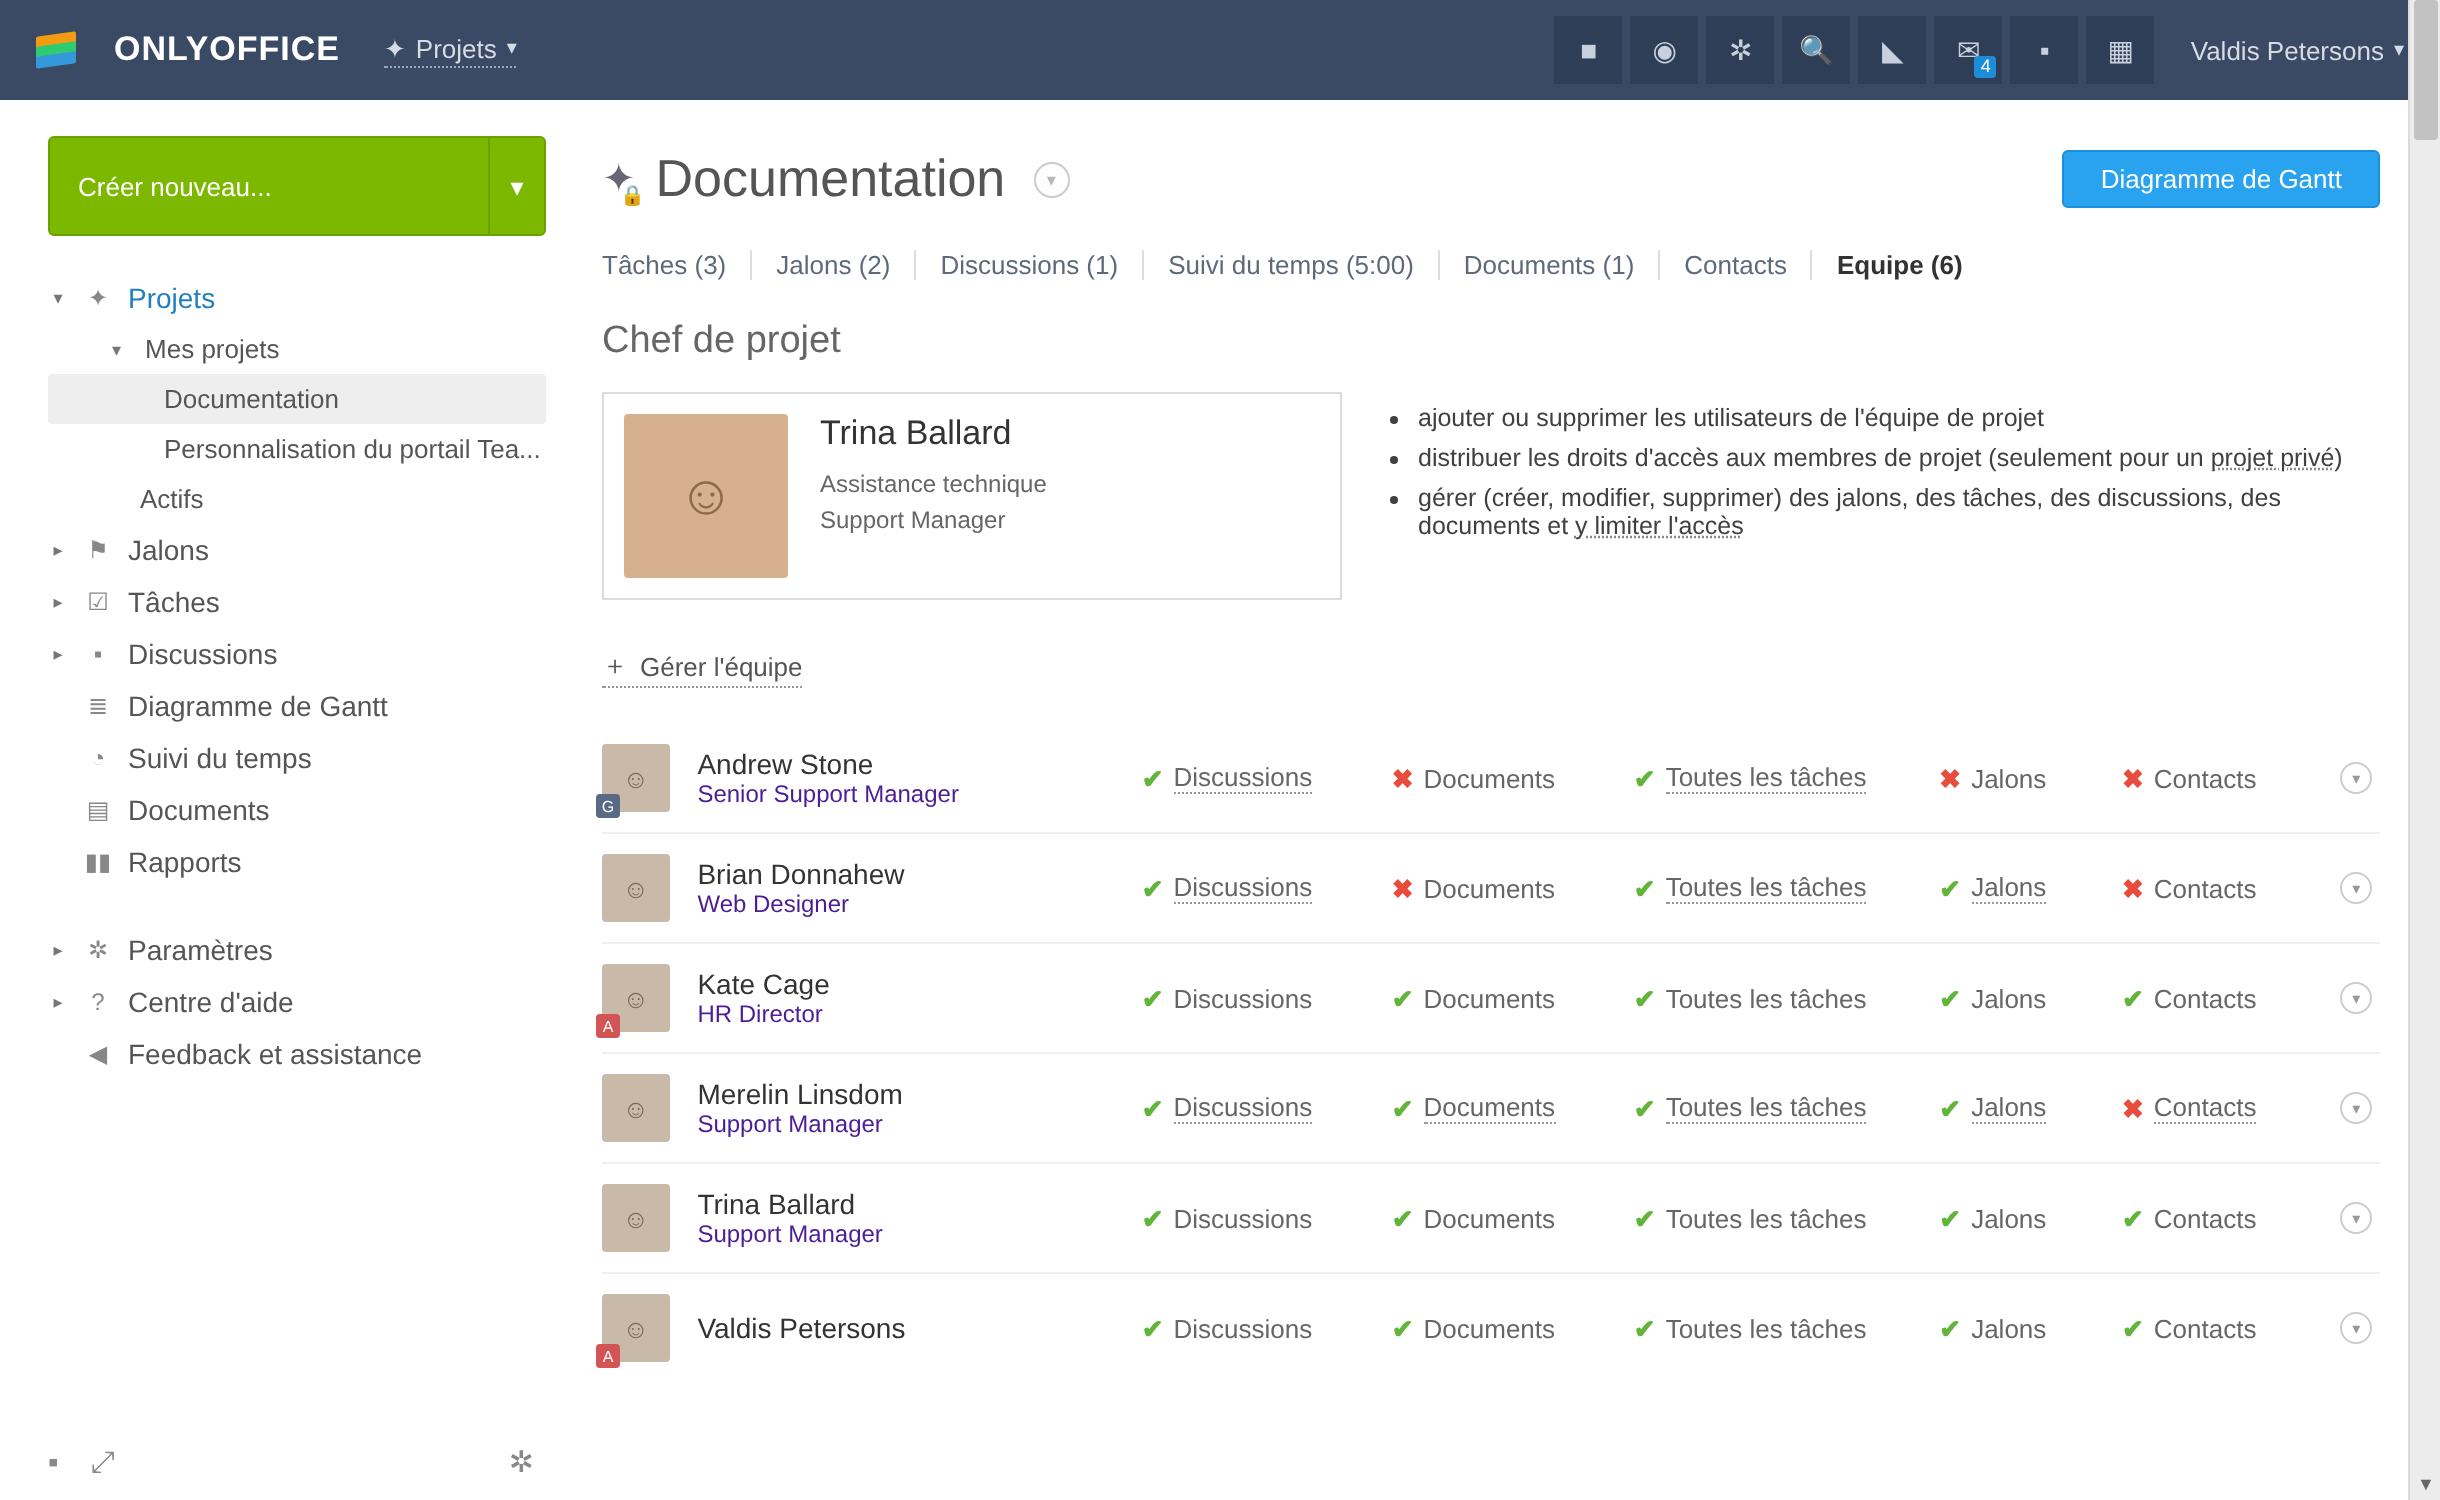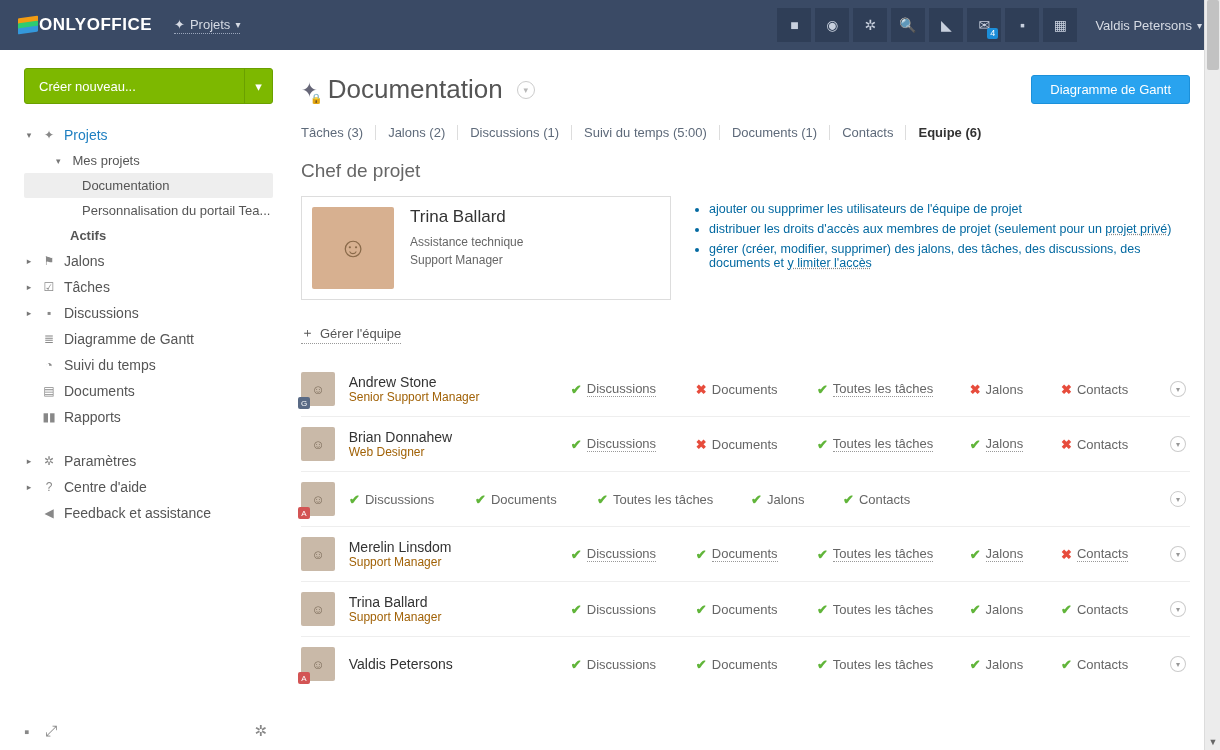--- a/index.html
+++ b/index.html
@@ -1,20 +1,20 @@
 <!DOCTYPE html>
 <html><head>
 <meta charset="utf-8">
 <style>
   * { box-sizing: border-box; margin: 0; padding: 0; }
   body { font-family: Arial, Helvetica, sans-serif; font-size: 13px; color: #333; background: #fff; width: 1220px; height: 750px; overflow: hidden; position: relative; }
 
   
   .topbar { background: #3a4a65; color: #fff; height: 50px; display: flex; align-items: center; padding: 0 18px; }
-  .logo { display: flex; align-items: center; gap: 1px; }
+  .logo { display: flex; align-items: center; gap: 19px; }
   .logo-cube { width: 20px; height: 16px; position: relative; }
   .logo-cube .l1,.logo-cube .l2,.logo-cube .l3 { position:absolute; border-radius:1px; transform: skewY(-8deg); }
   .logo-cube .l1 { width:20px; height:6px; top:0; background:#f39c12; }
   .logo-cube .l2 { width:20px; height:6px; top:5px; background:#2ecc71; }
   .logo-cube .l3 { width:20px; height:6px; top:10px; background:#3498db; }
   .logo-text { font-size: 17px; font-weight: bold; letter-spacing: 0.5px; }
   .topbar-module { margin-left: 22px; color: #d6dbe4; font-size: 13px; border-bottom: 1px dotted #9aa6bb; padding-bottom:1px; cursor:pointer; display:flex; align-items:center; gap:5px; }
   .topbar-module .caret { font-size:10px; }
   .topbar-spacer { flex: 1; }
   .topbar-icons { display: flex; gap: 4px; }
@@ -25,21 +25,21 @@
   .scrollbar { position:absolute; right:0; top:0; width:16px; height:750px; background:#ececec; border-left:1px solid #dcdcdc; }
   .scrollbar .thumb { position:absolute; top:0; left:2px; width:12px; height:70px; background:#c2c2c2; border-radius:2px; }
   .scrollbar .arrow-up, .scrollbar .arrow-down { position:absolute; left:0; width:16px; height:16px; font-size:9px; color:#666; text-align:center; line-height:16px; }
   .scrollbar .arrow-up { top:0; }
   .scrollbar .arrow-down { bottom:0; }
 
   .app-body { display: flex; height: 700px; }
 
   
   .sidebar { width: 285px; padding: 18px 12px 12px 24px; position:relative; }
-  .create-btn { background: #7db800; border:1px solid #6aa000; color:#fff; height:36px; border-radius:3px; display:flex; align-items:center; padding:0 14px; font-size:13px; cursor:pointer; margin-bottom: 18px; position:relative; }
+  .create-btn { background: #7db800; border:1px solid #6aa000; color:#fff; height:50px; border-radius:3px; display:flex; align-items:center; padding:0 14px; font-size:13px; cursor:pointer; margin-bottom: 18px; position:relative; }
   .create-btn .caret-box { position:absolute; right:0; top:0; bottom:0; width:28px; border-left:1px solid #6aa000; display:flex; align-items:center; justify-content:center; }
   .nav-item, .nav-sub, .nav-sub2 { display:flex; align-items:center; gap:8px; padding: 5px 0; cursor:pointer; color:#555; }
   .nav-item { font-size:14px; }
   .nav-item .tri { font-size:9px; color:#777; width:10px; text-align:center; }
   .nav-item .ico { width:14px; text-align:center; color:#888; font-size:12px; }
   .nav-item.active { color:#1e7fc1; }
   .nav-sub { padding-left: 40px; font-size:13px; color:#555; }
   .nav-sub2 { padding-left: 58px; font-size:13px; color:#555; }
   .nav-sub2.active { background:#eee; border-radius:2px; }
   .nav-section-gap { height: 18px; }
@@ -64,32 +64,32 @@
   .section-title { font-size:19px; color:#666; font-weight:normal; margin-bottom:14px; }
 
   .chef-row { display:flex; gap:20px; margin-bottom:24px; }
   .chef-card { border:1px solid #ddd; padding:10px; display:flex; gap:16px; width:370px; }
   .chef-card .avatar { width:82px; height:82px; background:#d7b090; border-radius:2px; display:flex; align-items:center; justify-content:center; color:#8a6a4a; font-size:28px; }
   .chef-card .info .pname { font-size:17px; color:#333; margin-bottom:8px; }
   .chef-card .info .line { font-size:12px; color:#666; margin:4px 0; }
   .chef-desc { flex:1; font-size:12.5px; color:#666; }
   .chef-desc .lead { margin-bottom:8px; }
   .chef-desc ul { list-style: disc; padding-left:18px; }
-  .chef-desc li { margin:6px 0; color:#0369a1; }
+  .chef-desc li { margin:6px 0; color:#404040; }
   .chef-desc .ul { text-decoration: underline dotted #888; cursor:pointer;margin-top:41px; }
 
   .manage-team { color:#555; font-size:13px; display:flex; align-items:center; gap:6px; border-bottom:1px dotted #999; width:fit-content; padding-bottom:1px; cursor:pointer; margin-bottom:18px; }
 
   .team-row { display:flex; align-items:center; padding:10px 0; border-bottom:1px solid #eee; gap:14px; }
   .team-row .tavatar { width:34px; height:34px; background:#c9b9a8; border-radius:2px; position:relative; display:flex; align-items:center; justify-content:center; color:#7a6a58; font-size:13px; }
   .team-row .tavatar .corner { position:absolute; bottom:-3px; left:-3px; width:12px; height:12px; background:#596a85; border-radius:2px; display:flex; align-items:center; justify-content:center; color:#fff; font-size:8px; }
   .team-row .tavatar .corner.red { background:#d35454; }
   .team-row .tmeta { width:210px; }
   .team-row .tmeta .tname { font-size:14px; color:#333; }
-  .team-row .tmeta .trole { font-size:12px; color:#a16207; }
+  .team-row .tmeta .trole { font-size:12px; color:#4c1d95; }
   .perm-cell { display:flex; align-items:center; gap:5px; font-size:13px; color:#666; }
   .perm-cell.pc1 { width:112px; }
   .perm-cell.pc2 { width:108px; }
   .perm-cell.pc3 { width:140px; }
   .perm-cell.pc4 { width:78px; }
   .perm-cell.pc5 { width:96px; }
   .perm-cell .chk { color:#61b53a; font-weight:bold; font-size:13px; }
   .perm-cell .cross { color:#e74c3c; font-weight:bold; font-size:13px; }
   .perm-cell .lbl.linky { border-bottom:1px dotted #999; cursor:pointer; }
   .row-more { margin-left:auto; border:1.5px solid #ccc; border-radius:50%; width:16px; height:16px; display:flex; align-items:center; justify-content:center; font-size:8px; color:#999; cursor:pointer; margin-right:4px; }
@@ -145,21 +145,21 @@
     <div class="nav-sub" style="padding-left:46px;">
       <span class="tri" style="font-size:9px;color:#777;margin-left:-14px;margin-right:4px;">▾</span>
       <span>Mes projets</span>
     </div>
     <div class="nav-sub2 active">
       <span>Documentation</span>
     </div>
     <div class="nav-sub2">
       <span>Personnalisation du portail Tea...</span>
     </div>
-    <div class="nav-sub" style="padding-left:46px;font-weight:bold;">
+    <div class="nav-sub" style="padding-left:46px;">
       <span>Actifs</span>
     </div>
 
     <div class="nav-item">
       <span class="tri">▸</span>
       <span class="ico">⚑</span>
       <span>Jalons</span>
     </div>
     <div class="nav-item">
       <span class="tri">▸</span>
@@ -306,20 +306,24 @@
             <span class="lbl linky">Jalons</span>
           </div>
           <div class="perm-cell pc5">
             <span class="cross">✖</span>
             <span class="lbl">Contacts</span>
           </div>
           <div class="row-more">▾</div>
         </div>
         <div class="team-row">
           <div class="tavatar">☺<div class="corner red">A</div></div>
+          <div class="tmeta">
+            <div class="tname">Kate Cage</div>
+            <div class="trole">HR Director</div>
+          </div>
           <div class="perm-cell pc1">
             <span class="chk">✔</span>
             <span class="lbl">Discussions</span>
           </div>
           <div class="perm-cell pc2">
             <span class="chk">✔</span>
             <span class="lbl">Documents</span>
           </div>
           <div class="perm-cell pc3">
             <span class="chk">✔</span>

